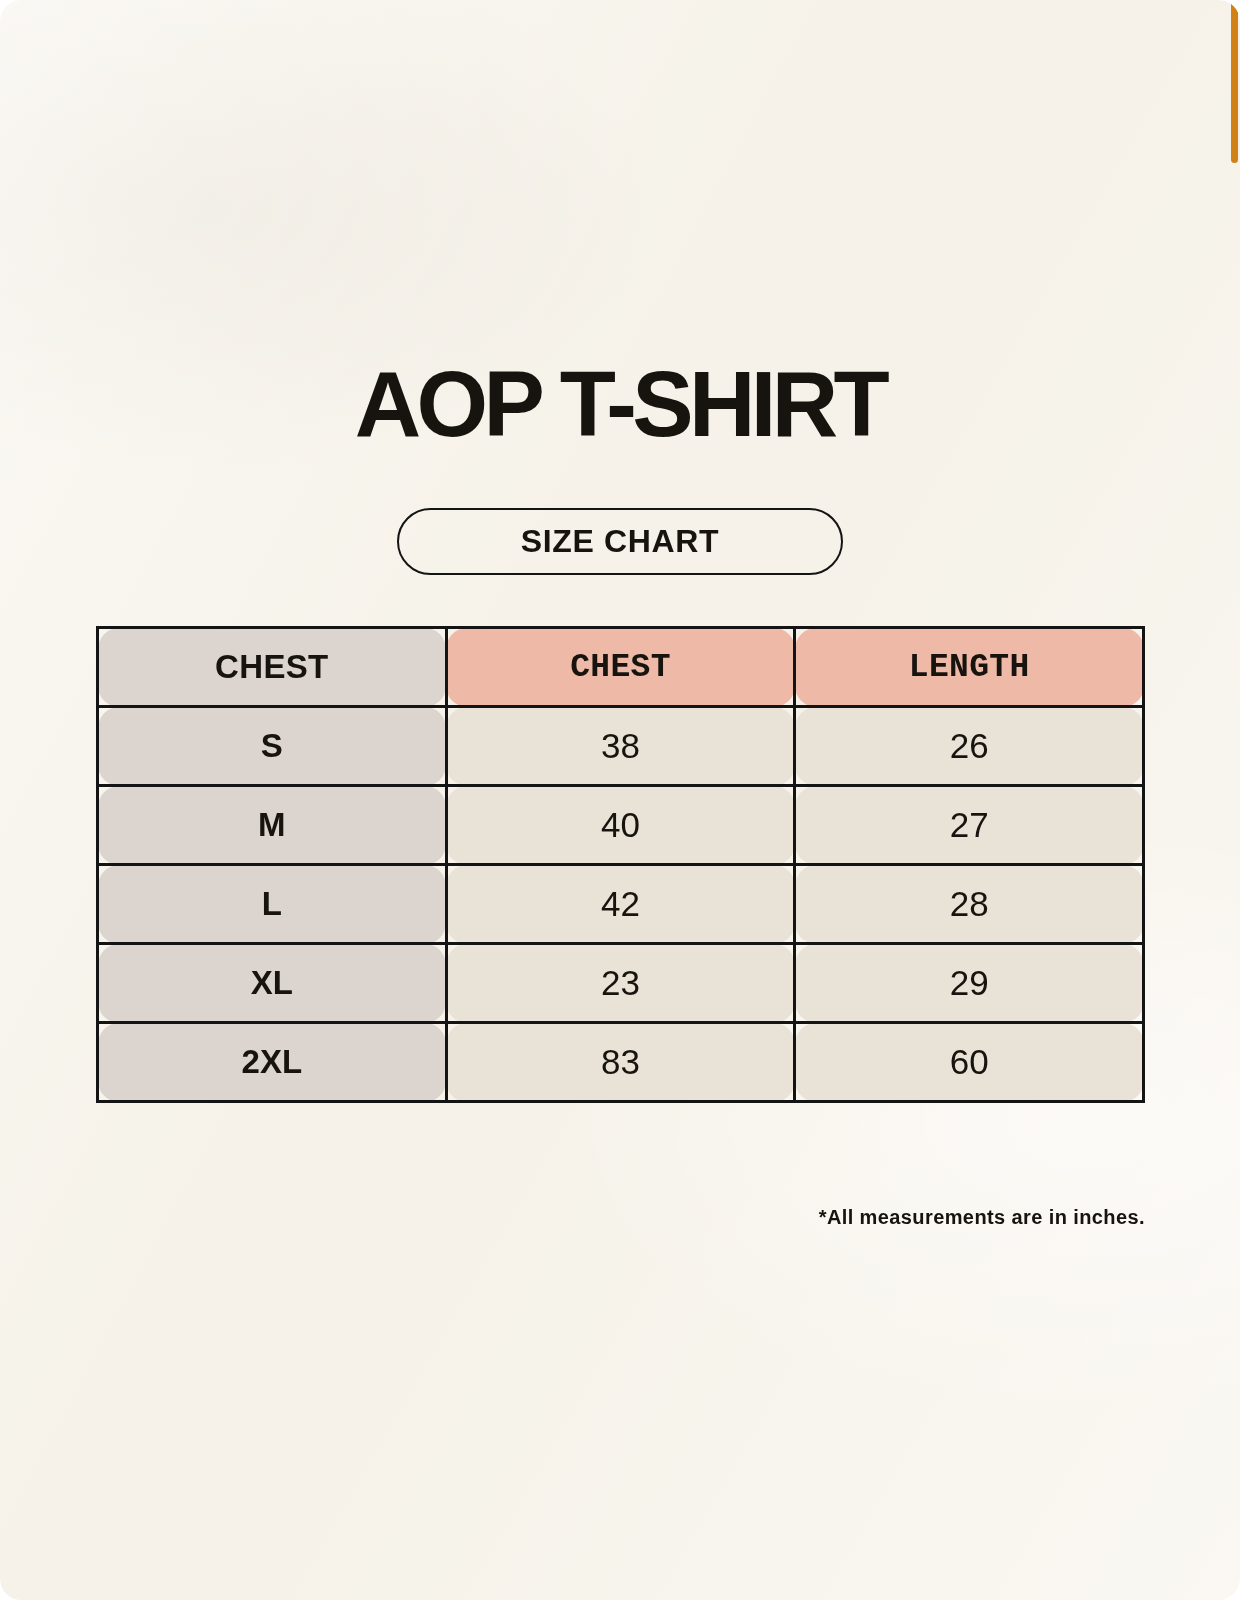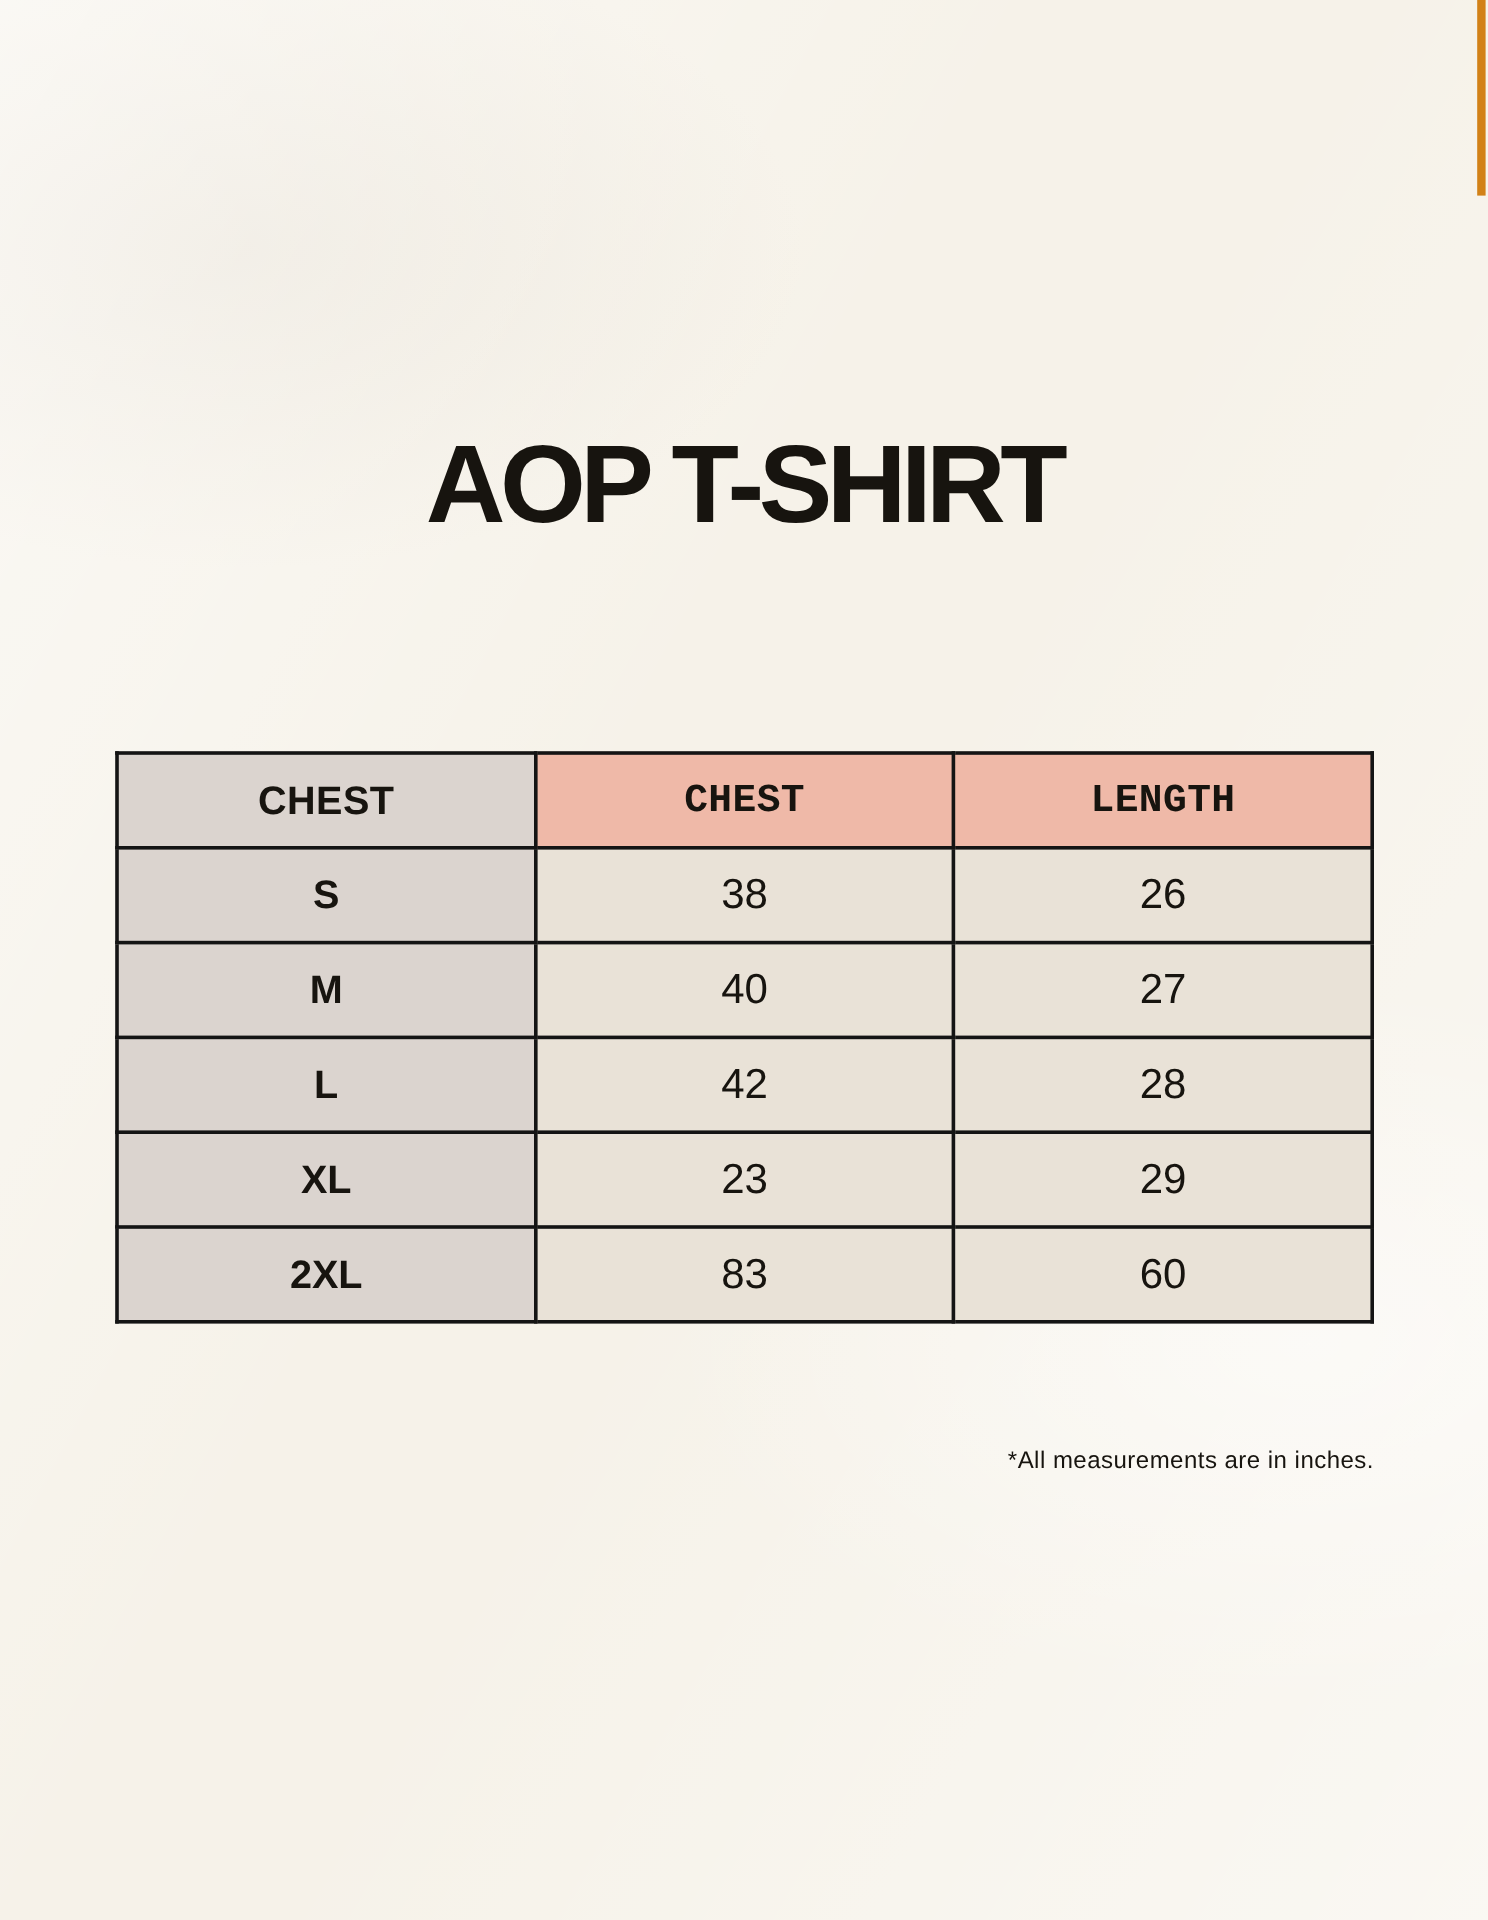--- a/index.html
+++ b/index.html
@@ -1,15 +1,15 @@
 <!DOCTYPE html>
 <html style="--background: #f6f2e9; --accent: #d28117; --pink-cell: #efb9a8; --gray-cell: #dbd4cf; --beige-cell: #e9e2d7; --border: #141414; --text: #17140f;"><head>
 <meta charset="utf-8">
 <style>
-  * { margin:0; padding:0; box-sizing:border-box; }
+  * { margin:0; padding:0; box-sizing:border-box;border-radius:21px; }
   html,body { width:1240px; }
   body { font-family:"Liberation Sans", sans-serif; }
 
   .canvas {
     position:relative;
     width:1240px; height:1600px;
     overflow:hidden;
     background-color:var(--background, #f6f2e9);
     background-image:
       linear-gradient(118deg, rgba(255,255,255,.55) 0%, rgba(233,226,214,0) 42%),
@@ -62,34 +62,37 @@
     color:var(--text, #17140f);
   }
   .size-table th { font-size:33px; font-weight:bold; letter-spacing:0.01em; }
   .size-table th.col-size  { background:var(--gray-cell, #dbd4cf); }
   .size-table th.col-measure { background:var(--pink-cell, #efb9a8);font-family:Liberation Mono, monospace; }
   .size-table td.size-label { background:var(--gray-cell, #dbd4cf); font-size:33px; font-weight:bold; }
   .size-table td.value-cell { background:var(--beige-cell, #e9e2d7); font-size:35px; font-weight:normal; }
 
   .footnote {
     position:absolute; top:1206px; right:95px;
-    font-size:20px; font-weight:normal;
+    font-size:20px; font-weight:bold;
     letter-spacing:0.02em;
     color:var(--text, #17140f);
   }
 </style>
 </head>
 <body>
 
 <div class="canvas">
 
   <div class="accent-bar"></div>
 
   <h1 class="page-title">AOP T-SHIRT</h1>
 
+  <div class="size-chart-pill">
+    <span>SIZE CHART</span>
+  </div>
 
   <table class="size-table">
     <thead>
       <tr>
         <th class="col-size">CHEST</th>
         <th class="col-measure">CHEST</th>
         <th class="col-measure">LENGTH</th>
       </tr>
     </thead>
     <tbody>

